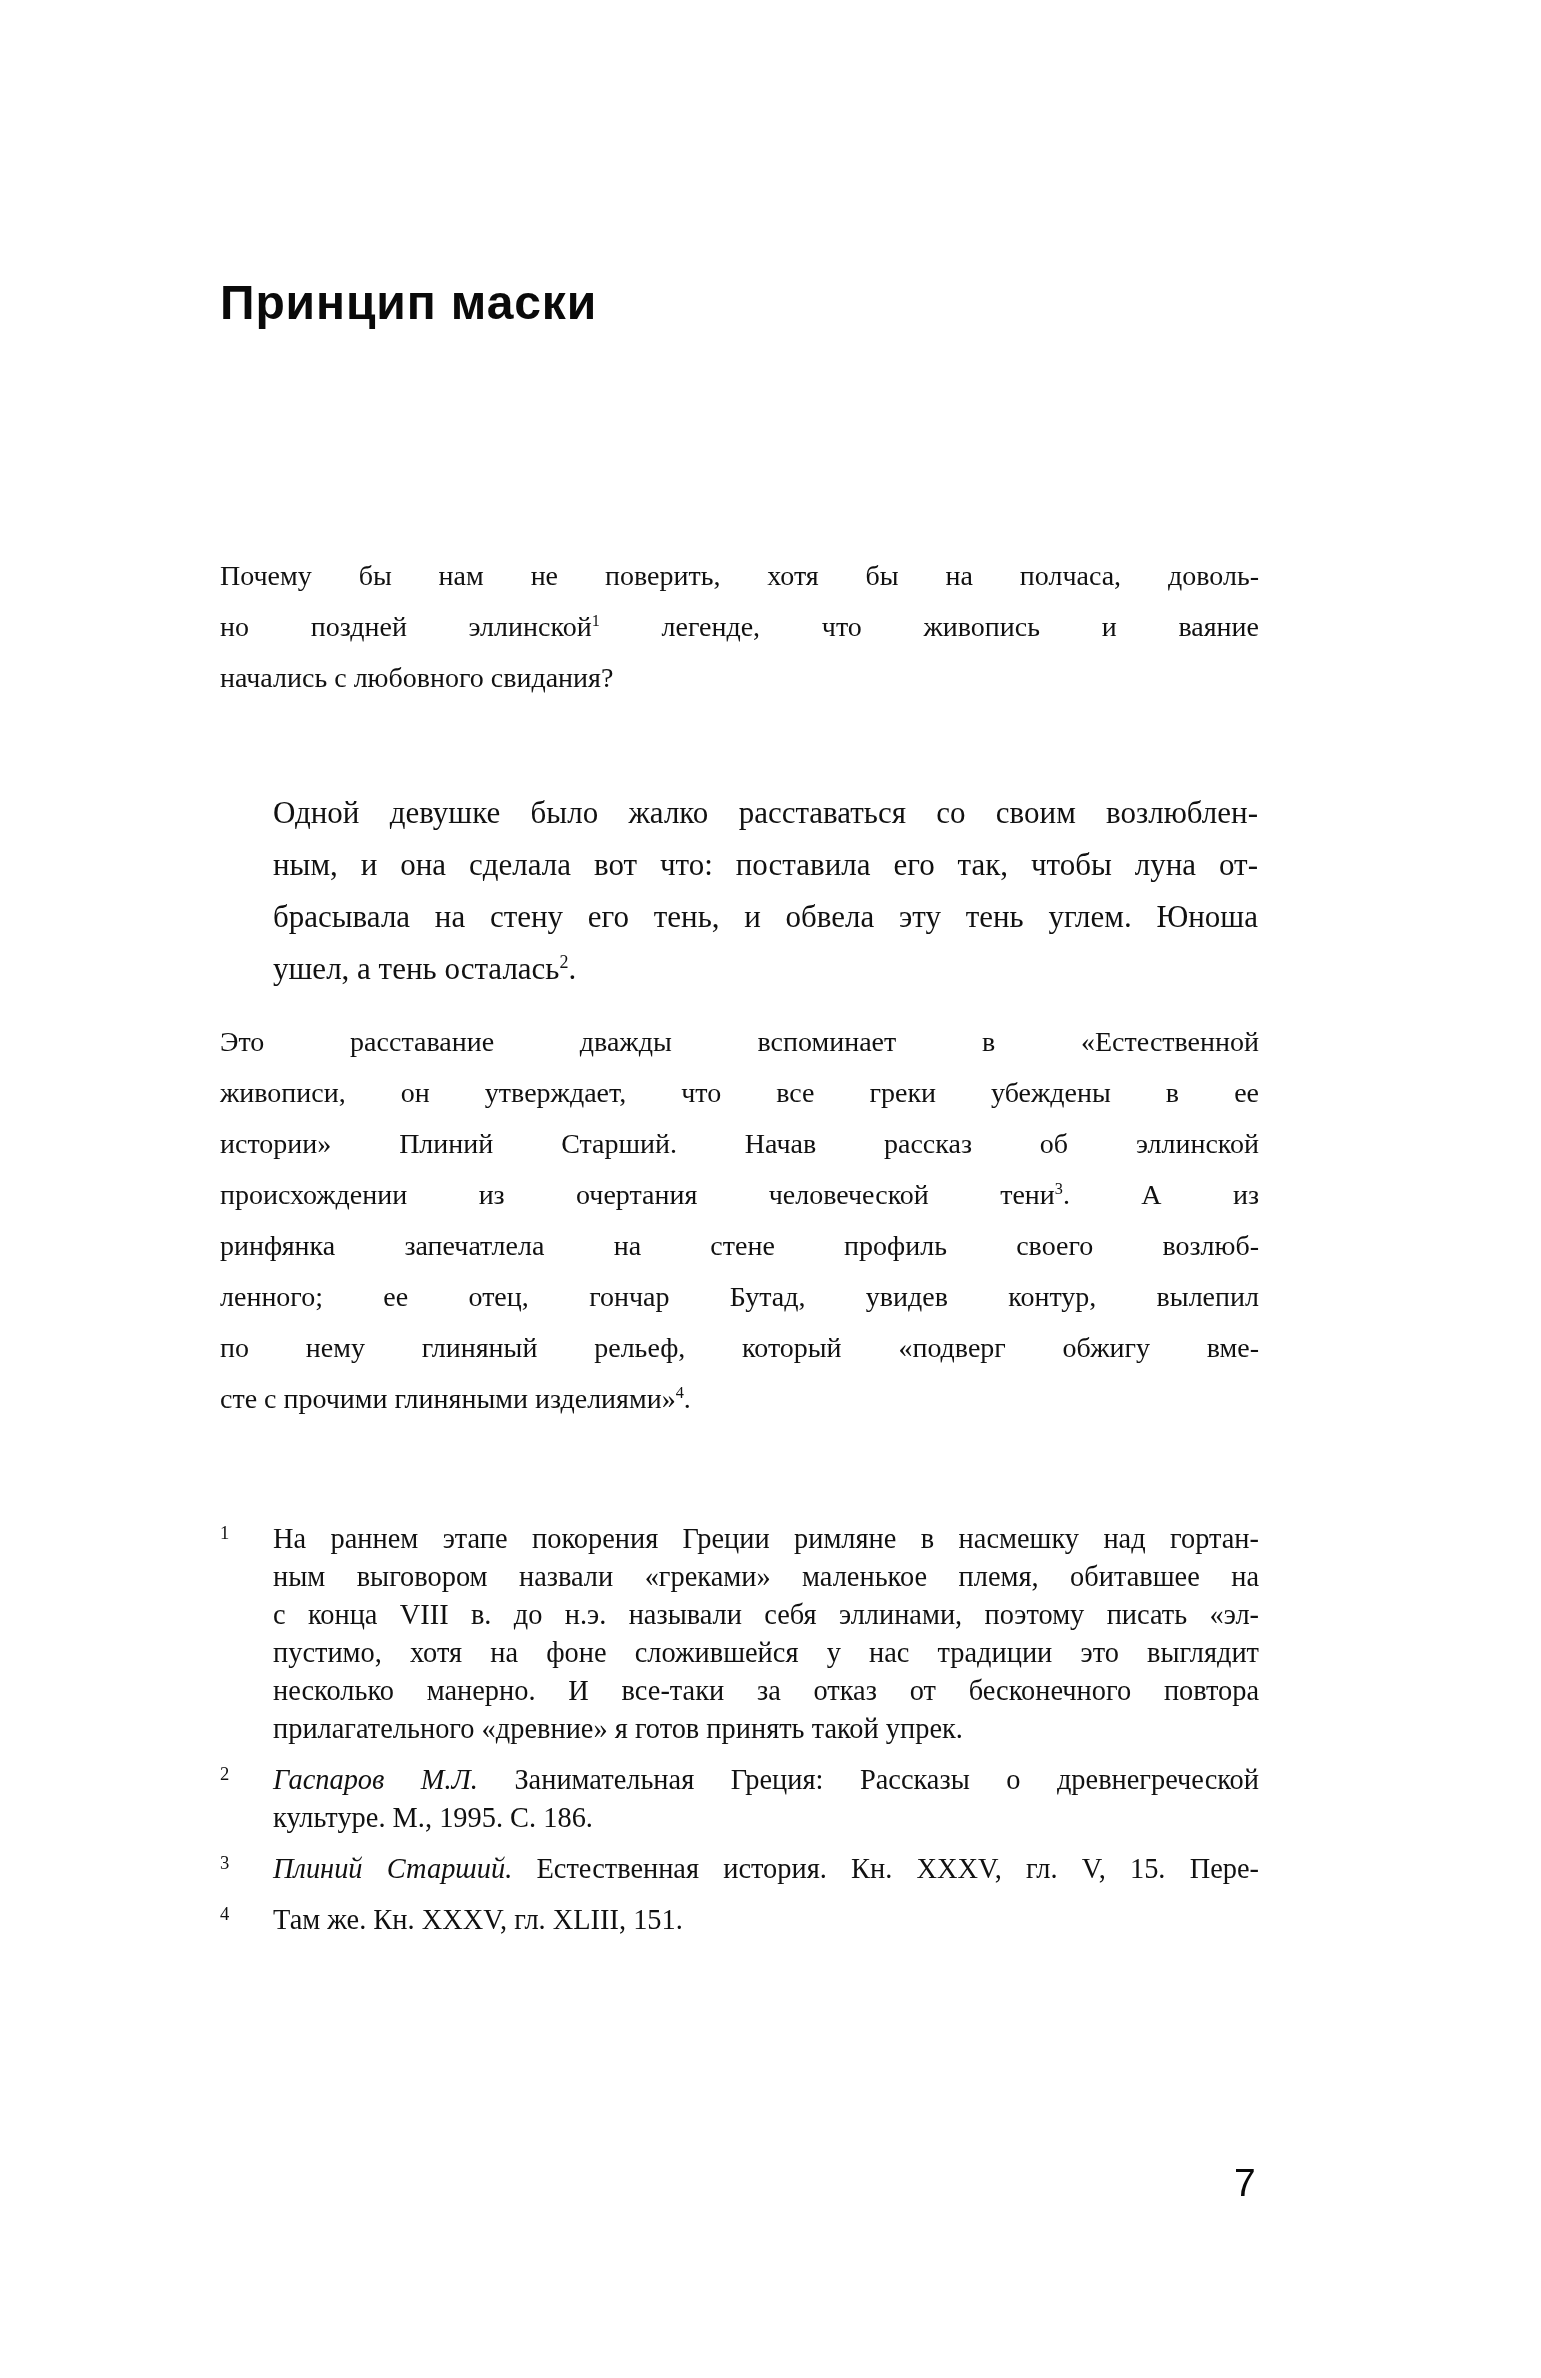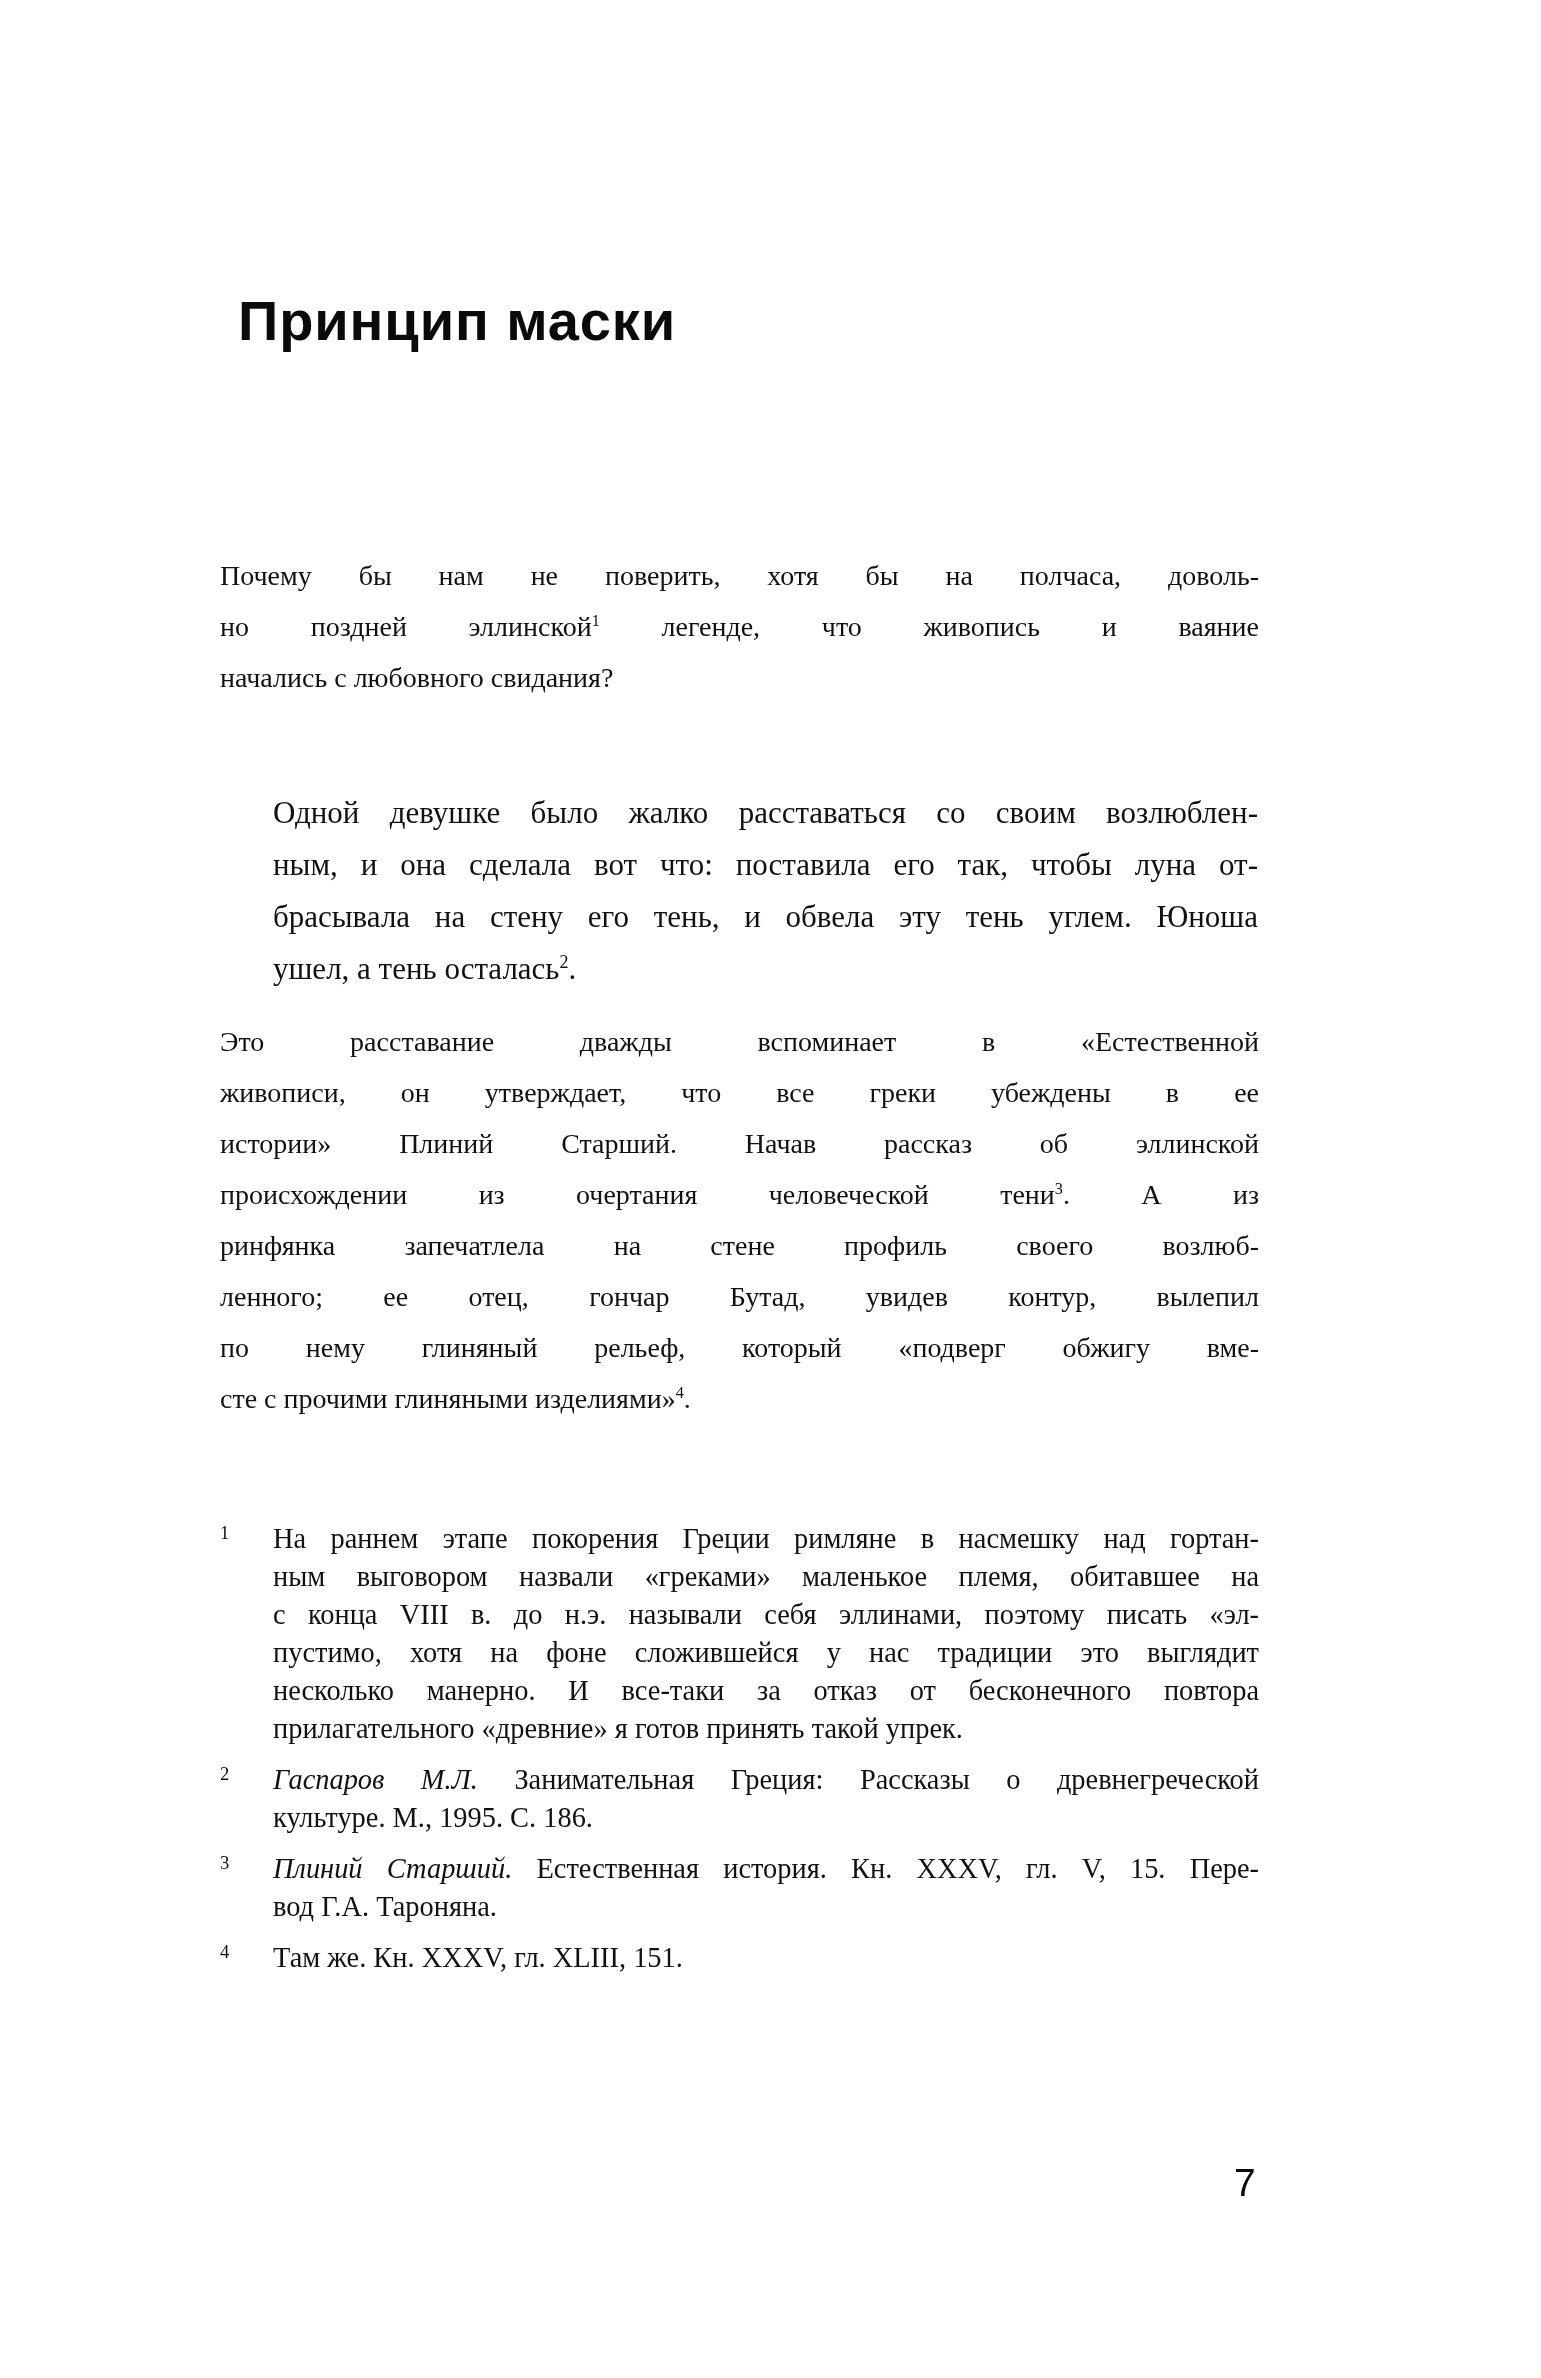--- a/index.html
+++ b/index.html
@@ -17,24 +17,24 @@
     .page {
       position: absolute;
       left: 0; top: 0;
       width: 1542px;
       height: 2378px;
     }
     .heading {
       position: absolute;
       left: 220px;
       top: 261px;
-      margin: 18px;
+      margin: 0;
       font-family: "Liberation Sans", "DejaVu Sans", sans-serif;
       font-weight: 700;
-      font-size: 56px;
+      font-size: 48px;
       line-height: 84px;
       letter-spacing: 0.9px;
       color: #0a0a0a;
     }
     .serif {
       font-family: "Liberation Serif", "DejaVu Serif", serif;
     }
     .block {
       position: absolute;
       margin: 0;
@@ -145,21 +145,20 @@
 
     <div class="footnote">
       <span class="fn-num">2</span>
       <span class="line"><em>Гаспаров М.Л.</em><span> Занимательная Греция: Рассказы о древнегреческой</span></span>
       <span class="line last">культуре. М., 1995. С. 186.</span>
     </div>
 
     <div class="footnote">
       <span class="fn-num">3</span>
       <span class="line"><em>Плиний Старший.</em><span> Естественная история. Кн. XXXV, гл. V, 15. Пере-</span></span>
-      <span class="line last">вод Г.А. Тароняна.</span>
     </div>
 
     <div class="footnote">
       <span class="fn-num">4</span>
       <span class="line last">Там же. Кн. XXXV, гл. XLIII, 151.</span>
     </div>
 
   </div>
 
   <div class="page-number">7</div>

